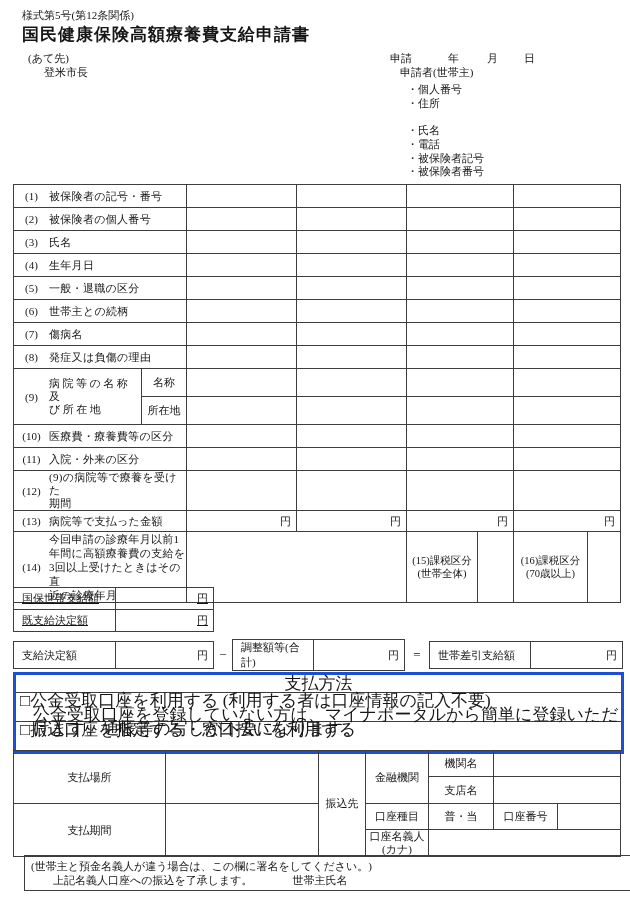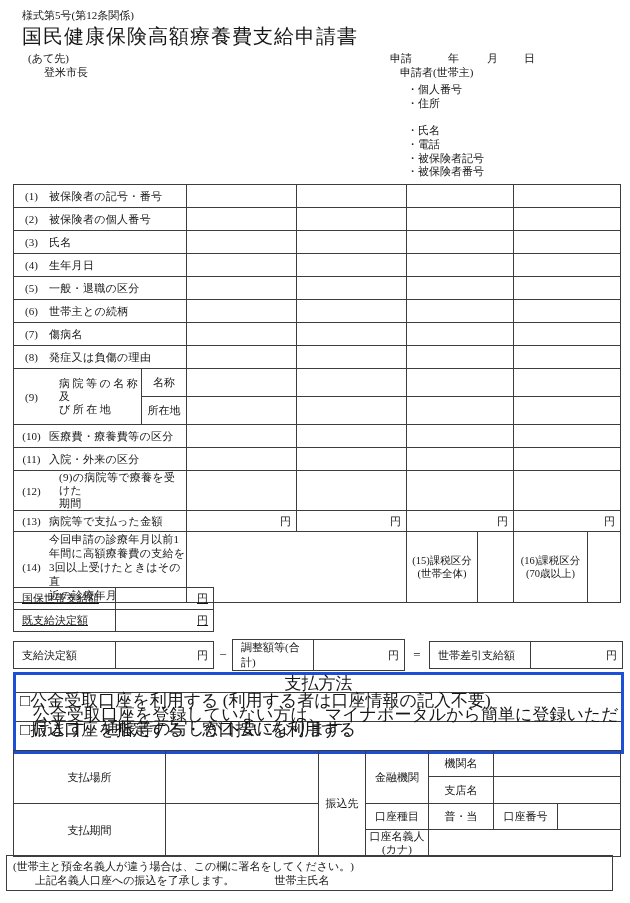--- a/index.html
+++ b/index.html
@@ -1,21 +1,21 @@
 <!DOCTYPE html>
 <html><head>
 <meta charset="utf-8">
 <style>
   html,body{margin:0;padding:0;background:#fff;}
   .page{position:relative;width:630px;height:903px;background:#ffffff;
         font-family:"Liberation Serif","DejaVu Serif",serif;color:#161616;overflow:hidden;}
   .abs{position:absolute;}
   .fs11{font-size:11px;line-height:13.5px;}
   .form-no{left:22px;top:9px;}
-  .title{left:22px;top:23px;font-size:20px;font-weight:normal;letter-spacing:1px;}
+  .title{left:22px;top:23px;font-size:17px;font-weight:bold;letter-spacing:1px;}
   .atesaki{left:28px;top:52px;}
   .mayor{left:44px;top:66px;}
   .dateline{left:390px;top:52px;white-space:nowrap;}
   .dateline .w1{margin-right:36px;}
   .dateline .w2{margin-right:28px;}
   .dateline .w3{margin-right:26px;}
   .applicant-head{left:400px;top:66px;}
   .applicant-list{left:407px;top:83px;}
   .applicant-list div{height:13.7px;}
   .applicant-list .gap{margin-top:14px;}
@@ -26,21 +26,21 @@
   table{border-collapse:collapse;table-layout:fixed;}
   td{border:1px solid #3d3d3d;padding:0;font-size:11px;overflow:hidden;vertical-align:middle;}
   .maintbl{left:13px;top:184px;}
   .labflex{display:flex;align-items:center;}
   .num{flex:0 0 35px;text-align:center;}
   .ltext{flex:1;letter-spacing:0.3px;}
   .c{text-align:center;}
   .yen{text-align:right;padding-right:5px;}
   .h23{height:23px;} .h28{height:28px;} .h30{height:30px;} .h21{height:21px;} .h62{height:62px;}
   .h22{height:22px;} .h26{height:26px;} .h27{height:27px;}
-  .two{line-height:13px;margin-left:10px;}
+  .two{line-height:13px;}
   .four{line-height:14px;}
   .sp{letter-spacing:2.5px;}
   .small2{font-size:10.5px;line-height:13px;text-align:center;}
 
   .sumtbl{left:13px;top:587px;text-decoration:underline;}
   .calcrow{left:13px;top:639px;width:607px;display:flex;align-items:center;}
   .calcrow table{flex:0 0 auto;}
   .op{flex:0 0 auto;text-align:center;font-size:13px;}
   .op.minus{width:18px;}
   .op.eq{width:24px;}
@@ -48,21 +48,21 @@
   .lpad{padding-left:8px;}
 
   .paybox{left:13px;top:672px;width:605px;border:3px solid #1d4ed8;font-size:17px;}
   .payrow{box-sizing:border-box;}
   .payhead{height:18px;line-height:18px;text-align:center;border-bottom:1px solid #3d3d3d;}
   .payopt1{height:29px;border-bottom:1px solid #3d3d3d;padding-top:1px;}
   .payopt1 .l1{line-height:14px;padding-left:4px;}
   .payopt1 .l2{line-height:14px;padding-left:17px;}
   .payopt2{height:29px;line-height:15px;padding-left:4px;}
   .banktbl{left:13px;top:750px;}
-  .notebox{left:6px;top:855px;width:605px;border:1px solid #3d3d3d;font-size:11px;}
+  .notebox{left:24px;top:855px;width:605px;border:1px solid #3d3d3d;font-size:11px;}
   .notebox .l1{padding:3px 0 0 6px;line-height:14px;}
   .notebox .l2{padding-left:28px;line-height:14px;padding-bottom:3px;}
   .notebox .hh{margin-left:40px;text-align:right;}
 </style>
 </head>
 <body>
 
 <div class="page">
 
   <div class="abs fs11 form-no">様式第5号(第12条関係)</div>

